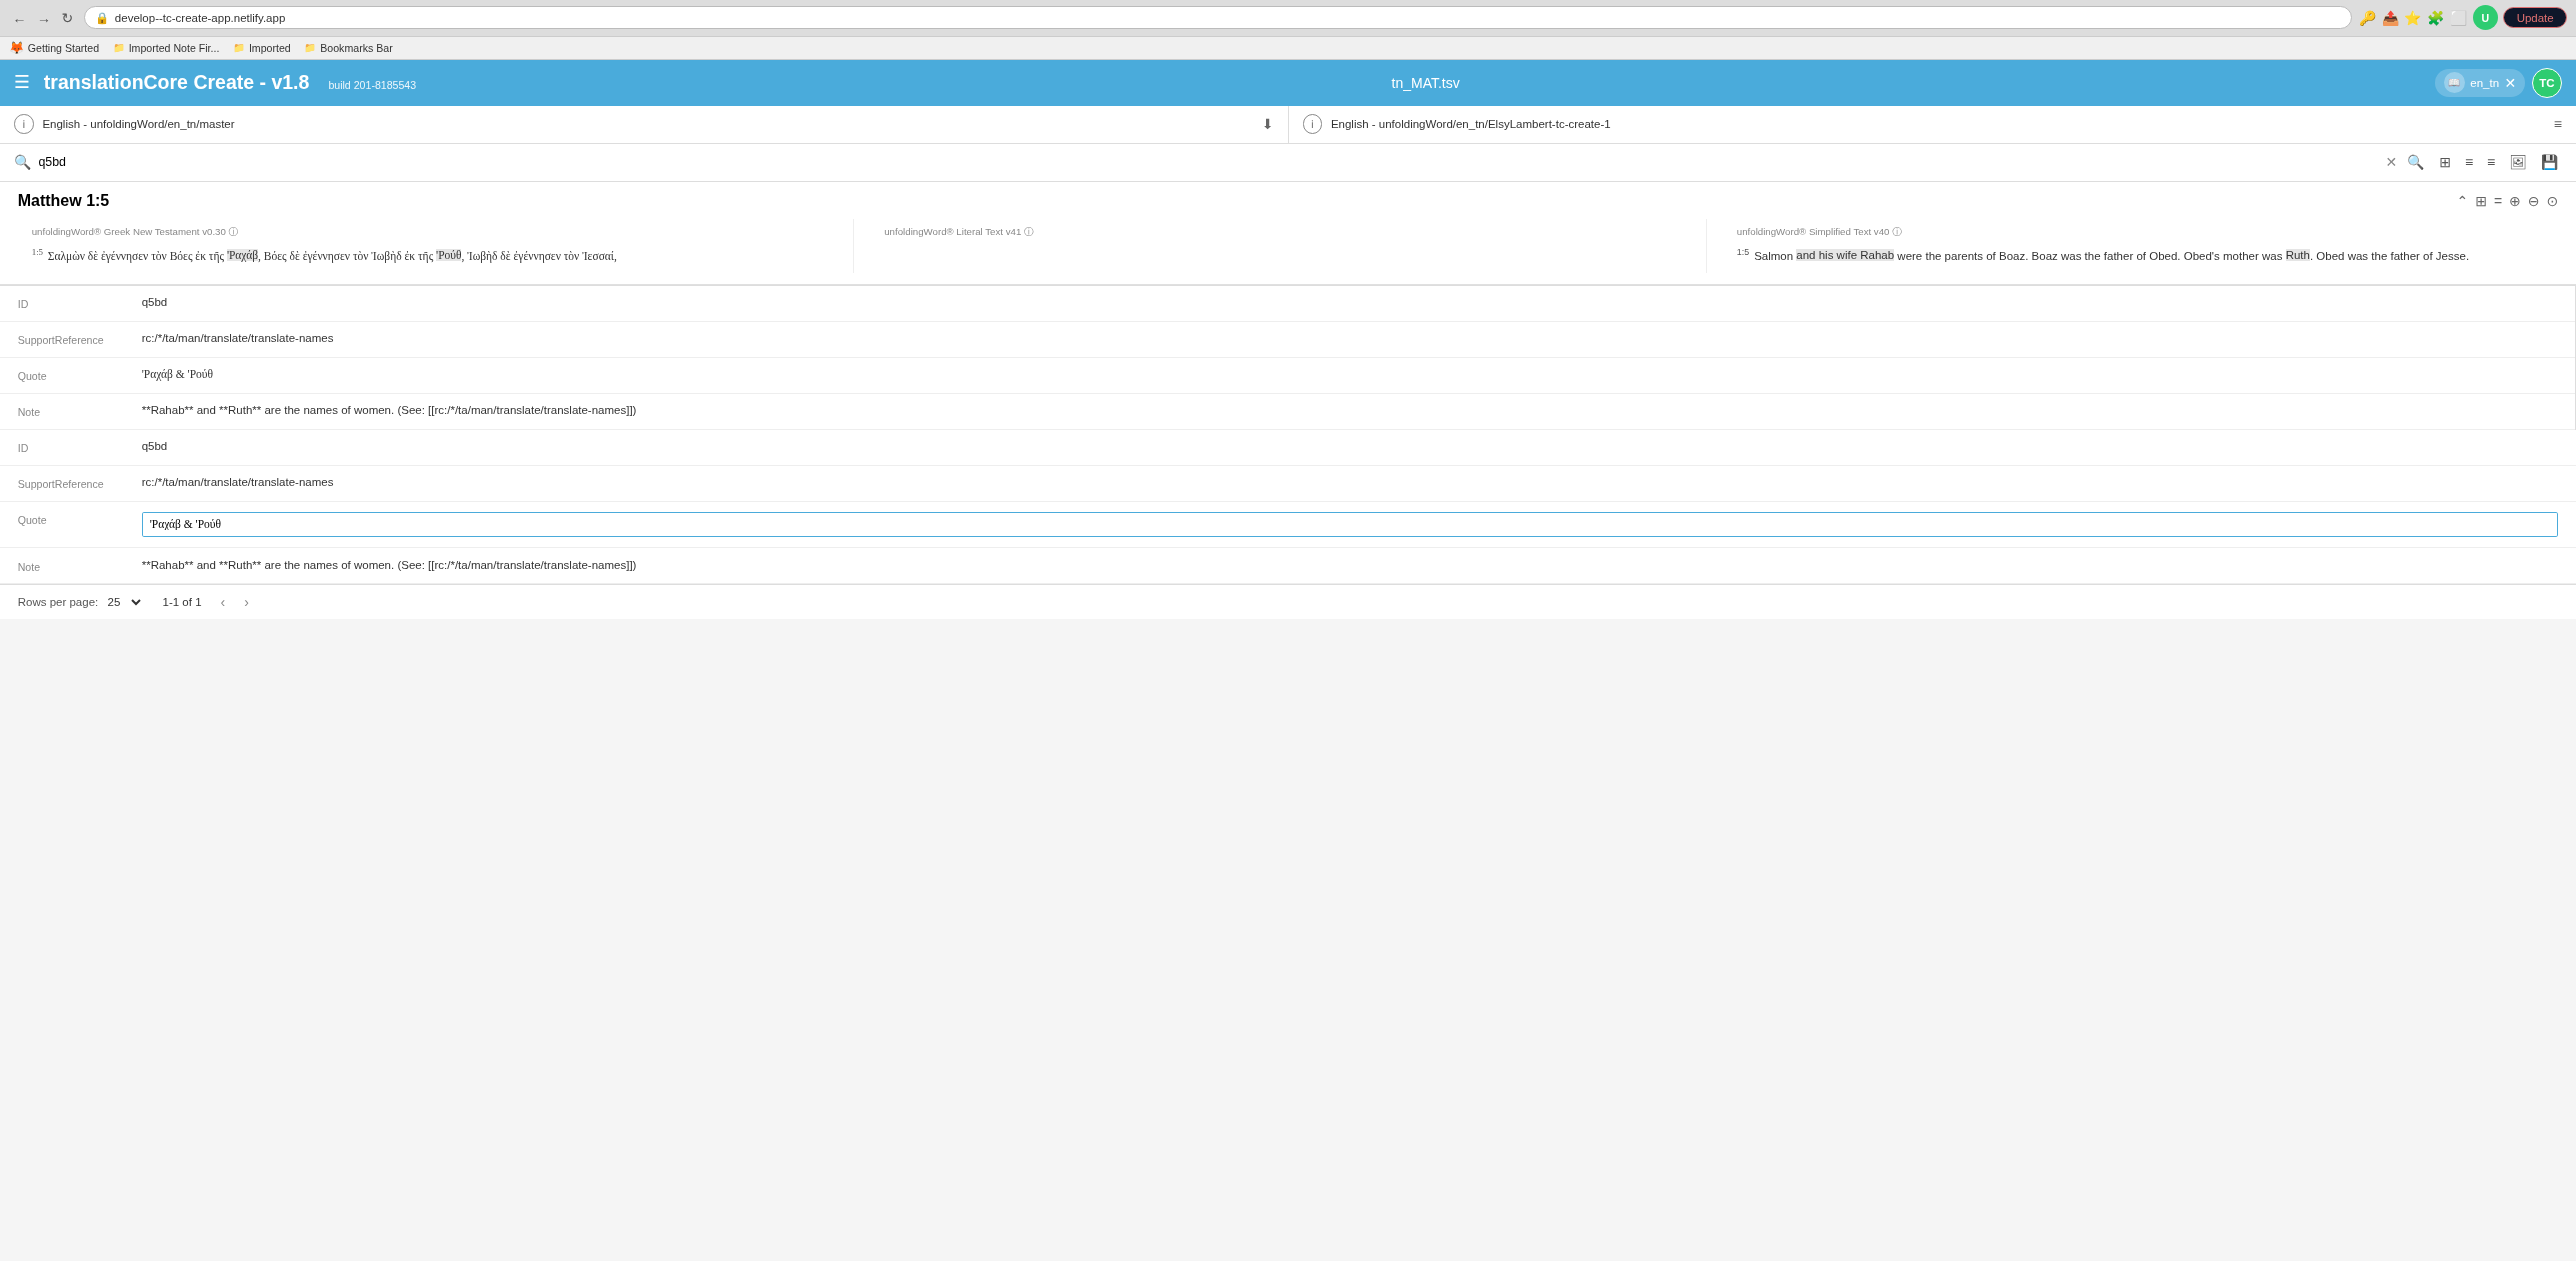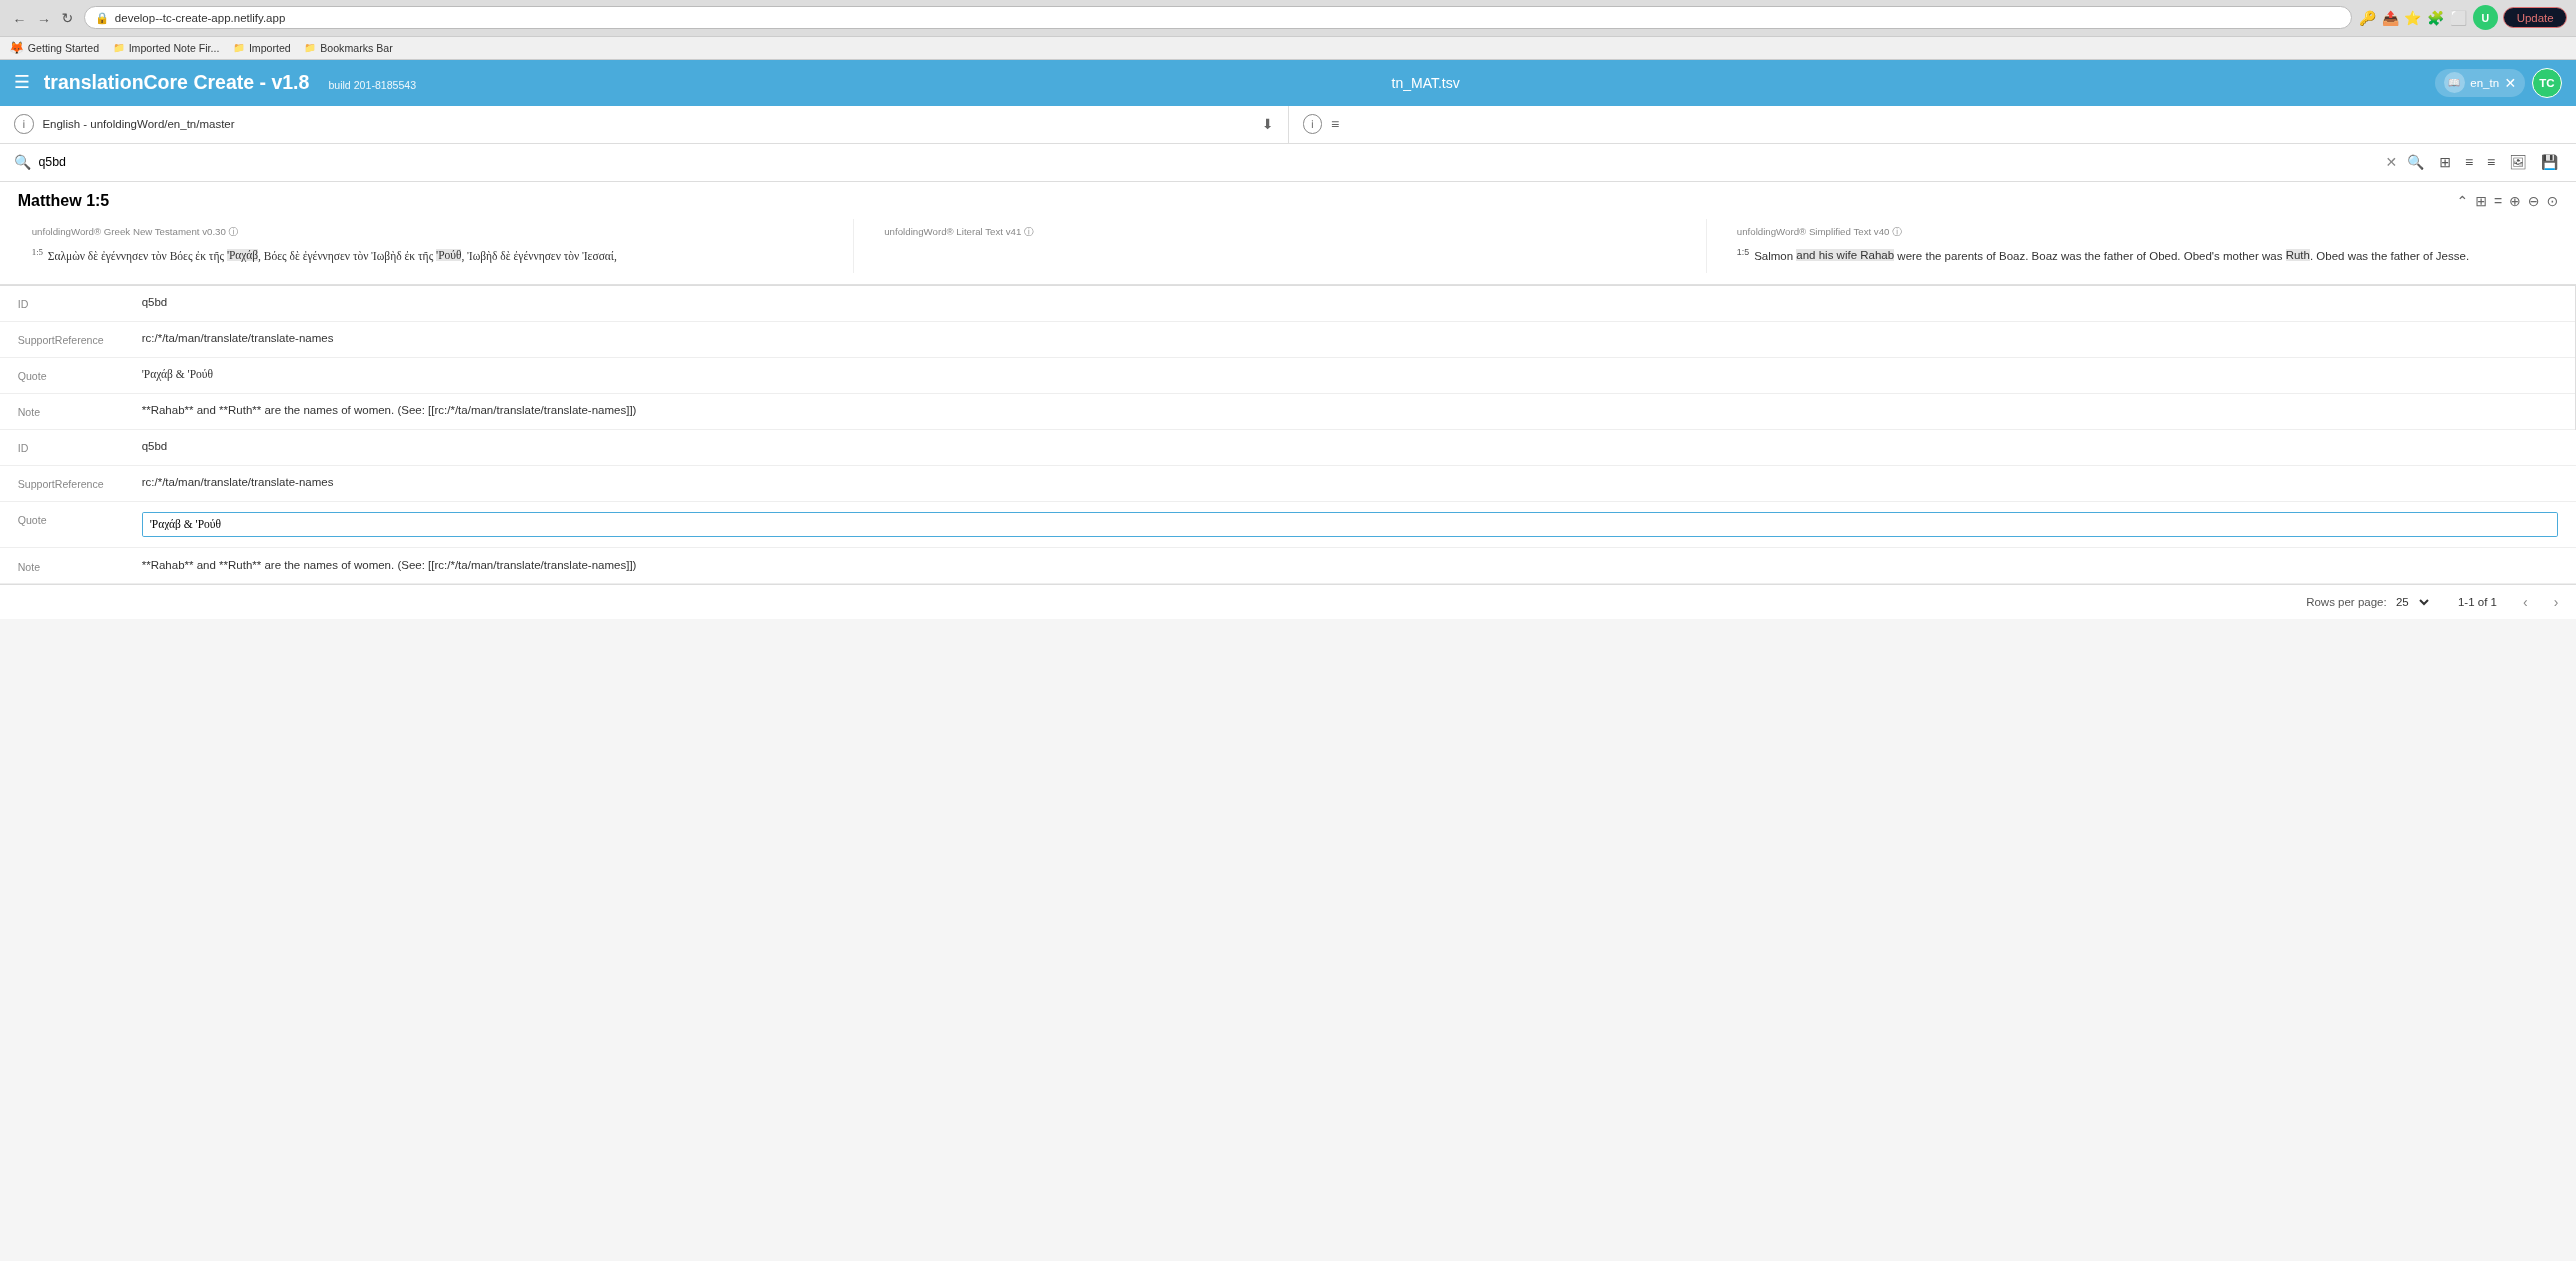--- a/index.html
+++ b/index.html
@@ -186,22 +186,22 @@
       flex: 1; font-size: 11.5px; color: #333;
     }
     .data-input {
       flex: 1; border: 1.8px solid #4aabdb; outline: none;
       padding: 5.3px 7px; font-size: 11.5px; border-radius: 1.8px;
       font-family: Arial, sans-serif;
     }
 
     
     .table-footer {
-      display: flex; justify-content: flex-end; align-items: center;
-      padding: 8.9px 17.7px; gap: 26px;
+      display: flex; align-items: center;
+      padding: 8.9px 17.7px; gap: 19px;
       border-top: 0.9px solid #ddd; background: white;
     }
     .rows-per-page { display: flex; align-items: center; gap: 5.3px; font-size: 11.5px; color: #555; }
     .rows-select {
       border: none; background: none; font-size: 11.5px; cursor: pointer; color: #333;
     }
     .pagination-info { font-size: 11.5px; color: #333; }
     .pagination-btn {
       background: none; border: none; cursor: pointer;
       font-size: 14px; color: #888;
@@ -272,20 +272,21 @@
 </div>
 
 <div class="source-panels">
   <div class="source-panel">
     <div class="info-icon">ℹ</div>
     <span class="source-label">English - unfoldingWord/en_tn/master</span>
     <button class="source-action-btn">⬇</button>
   </div>
   <div class="source-panel">
     <div class="info-icon">ℹ</div>
+    <span class="source-label">English - unfoldingWord/en_tn/ElsyLambert-tc-create-1</span>
     <button class="source-action-btn">≡</button>
   </div>
 </div>
 
 <div class="search-bar">
   <span class="search-icon-wrap">🔍</span>
   <input class="search-input" type="text" value="q5bd" style="">
   <button class="search-clear-btn">✕</button>
   <div class="search-bar-right">
     <button class="toolbar-btn">🔍</button>

